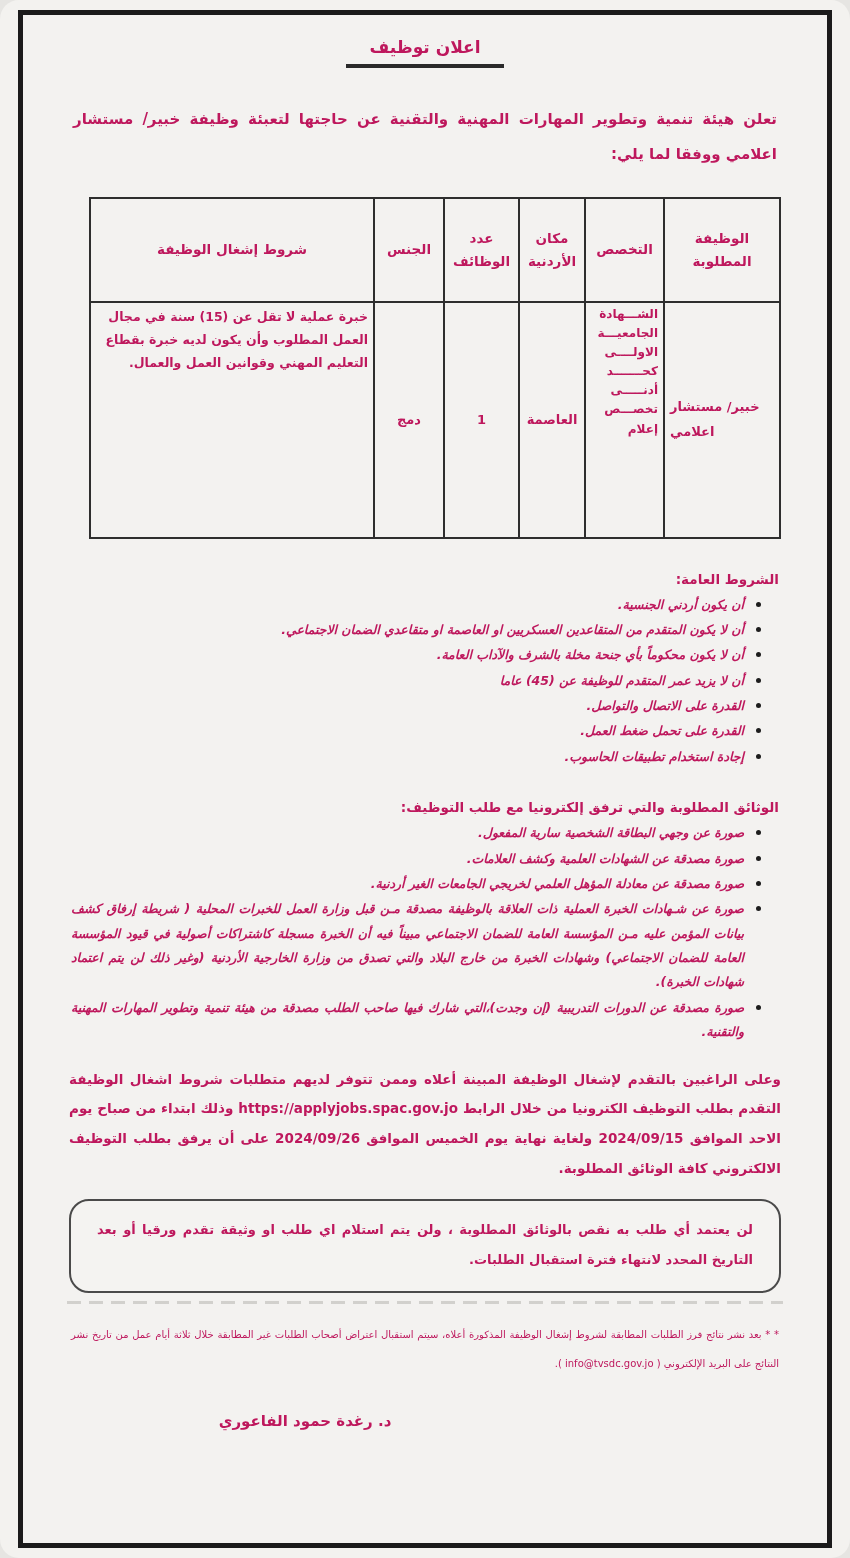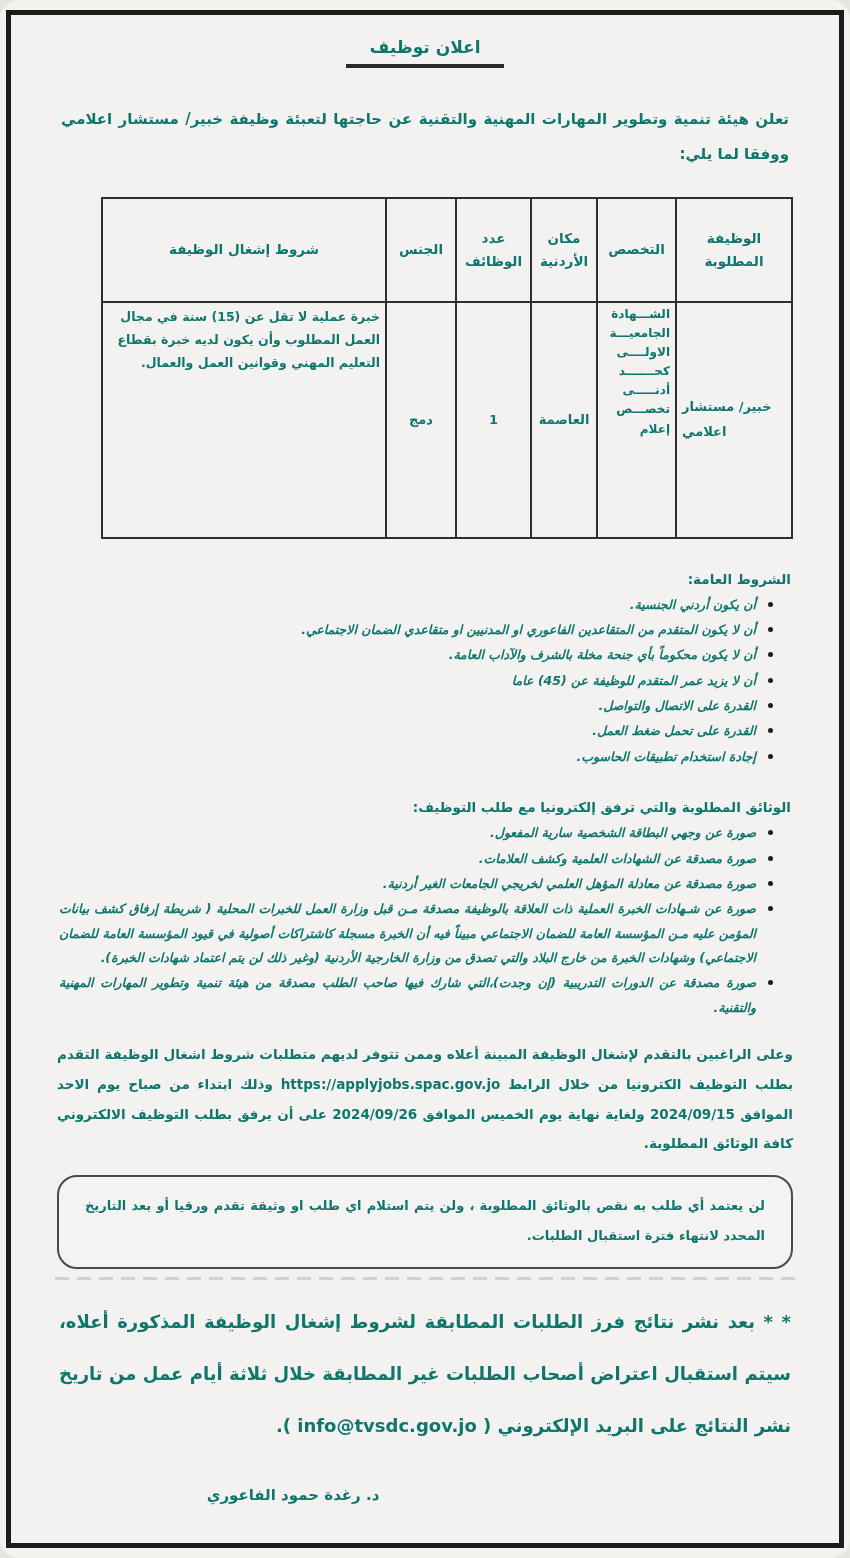--- a/index.html
+++ b/index.html
@@ -1,19 +1,19 @@
 <!DOCTYPE html>
 <html lang="ar" dir="rtl"><head>
 <meta charset="utf-8">
 <style>
   html,body{margin:0;padding:0;background:#e6e5e2;}
   .page{
     width:850px;height:1558px;box-sizing:border-box;
-    background:#f3f2ef;padding:10px 6px;position:relative;
-    font-family:"DejaVu Sans",sans-serif;color:#0f766e;direction:rtl;border-radius:19px;
+    background:#f3f2ef;padding:10px 18px;position:relative;
+    font-family:"DejaVu Sans",sans-serif;color:#be185d;direction:rtl;border-radius:19px;
   }
   .frame{
     border:5px solid #1b1b1b;height:100%;box-sizing:border-box;
     background:#f3f2f0;padding:20px 44px 0 44px;overflow:hidden;
   }
   .doc-title-wrap{text-align:center;margin-top:2px;}
   .doc-title{font-size:17px;font-weight:bold;display:inline-block;letter-spacing:.5px;}
   .title-underline{width:158px;height:4px;background:#2a2a2a;margin:7px auto 0 auto;}
   .intro{
     margin:34px 6px 0 6px;font-size:15px;font-weight:bold;
@@ -49,21 +49,21 @@
     margin:20px 2px 0 2px;font-size:13.5px;font-weight:bold;
     line-height:2.2;text-align:justify;
   }
   .notice-box{
     margin:16px 2px 0 2px;border:2px solid #4a4a4a;border-radius:20px;
     padding:14px 26px 16px 26px;font-size:13px;font-weight:bold;line-height:2.3;
     text-align:justify;background:#f4f3f1;
   }
   .scan-line{height:3px;background:repeating-linear-gradient(90deg,#c9c8c4 0 14px,transparent 14px 22px);margin:8px 0 0 0;opacity:.8;}
   .objection{
-    margin:16px 4px 0 4px;font-size:18px;font-weight:bold;line-height:2.9;text-align:justify;
+    margin:16px 4px 0 4px;font-size:10px;font-weight:normal;line-height:2.9;text-align:justify;
   }
   .signature{
     width:440px;margin:34px auto 0 48px;text-align:center;
     font-size:15px;font-weight:bold;
   }
   .sig-name{margin:0 60px 0 0;}
   .sig-title{margin-top:22px;font-size:15.5px;}
 </style>
 </head>
 <body>
@@ -118,21 +118,21 @@
     <div class="section-heading gc-heading">الشروط العامة:</div>
     <ul class="bullets">
 
         <li>
           <span class="dot"></span>
           <span class="li-text">أن يكون أردني الجنسية.</span>
         </li>
 
         <li>
           <span class="dot"></span>
-          <span class="li-text">أن لا يكون المتقدم من المتقاعدين الفاعوري او المدنيين او متقاعدي الضمان الاجتماعي.</span>
+          <span class="li-text">أن لا يكون المتقدم من المتقاعدين العسكريين او العاصمة او متقاعدي الضمان الاجتماعي.</span>
         </li>
 
         <li>
           <span class="dot"></span>
           <span class="li-text">أن لا يكون محكوماً بأي جنحة مخلة بالشرف والآداب العامة.</span>
         </li>
 
         <li>
           <span class="dot"></span>
           <span class="li-text">أن لا يزيد عمر المتقدم للوظيفة عن (45) عاما</span>

